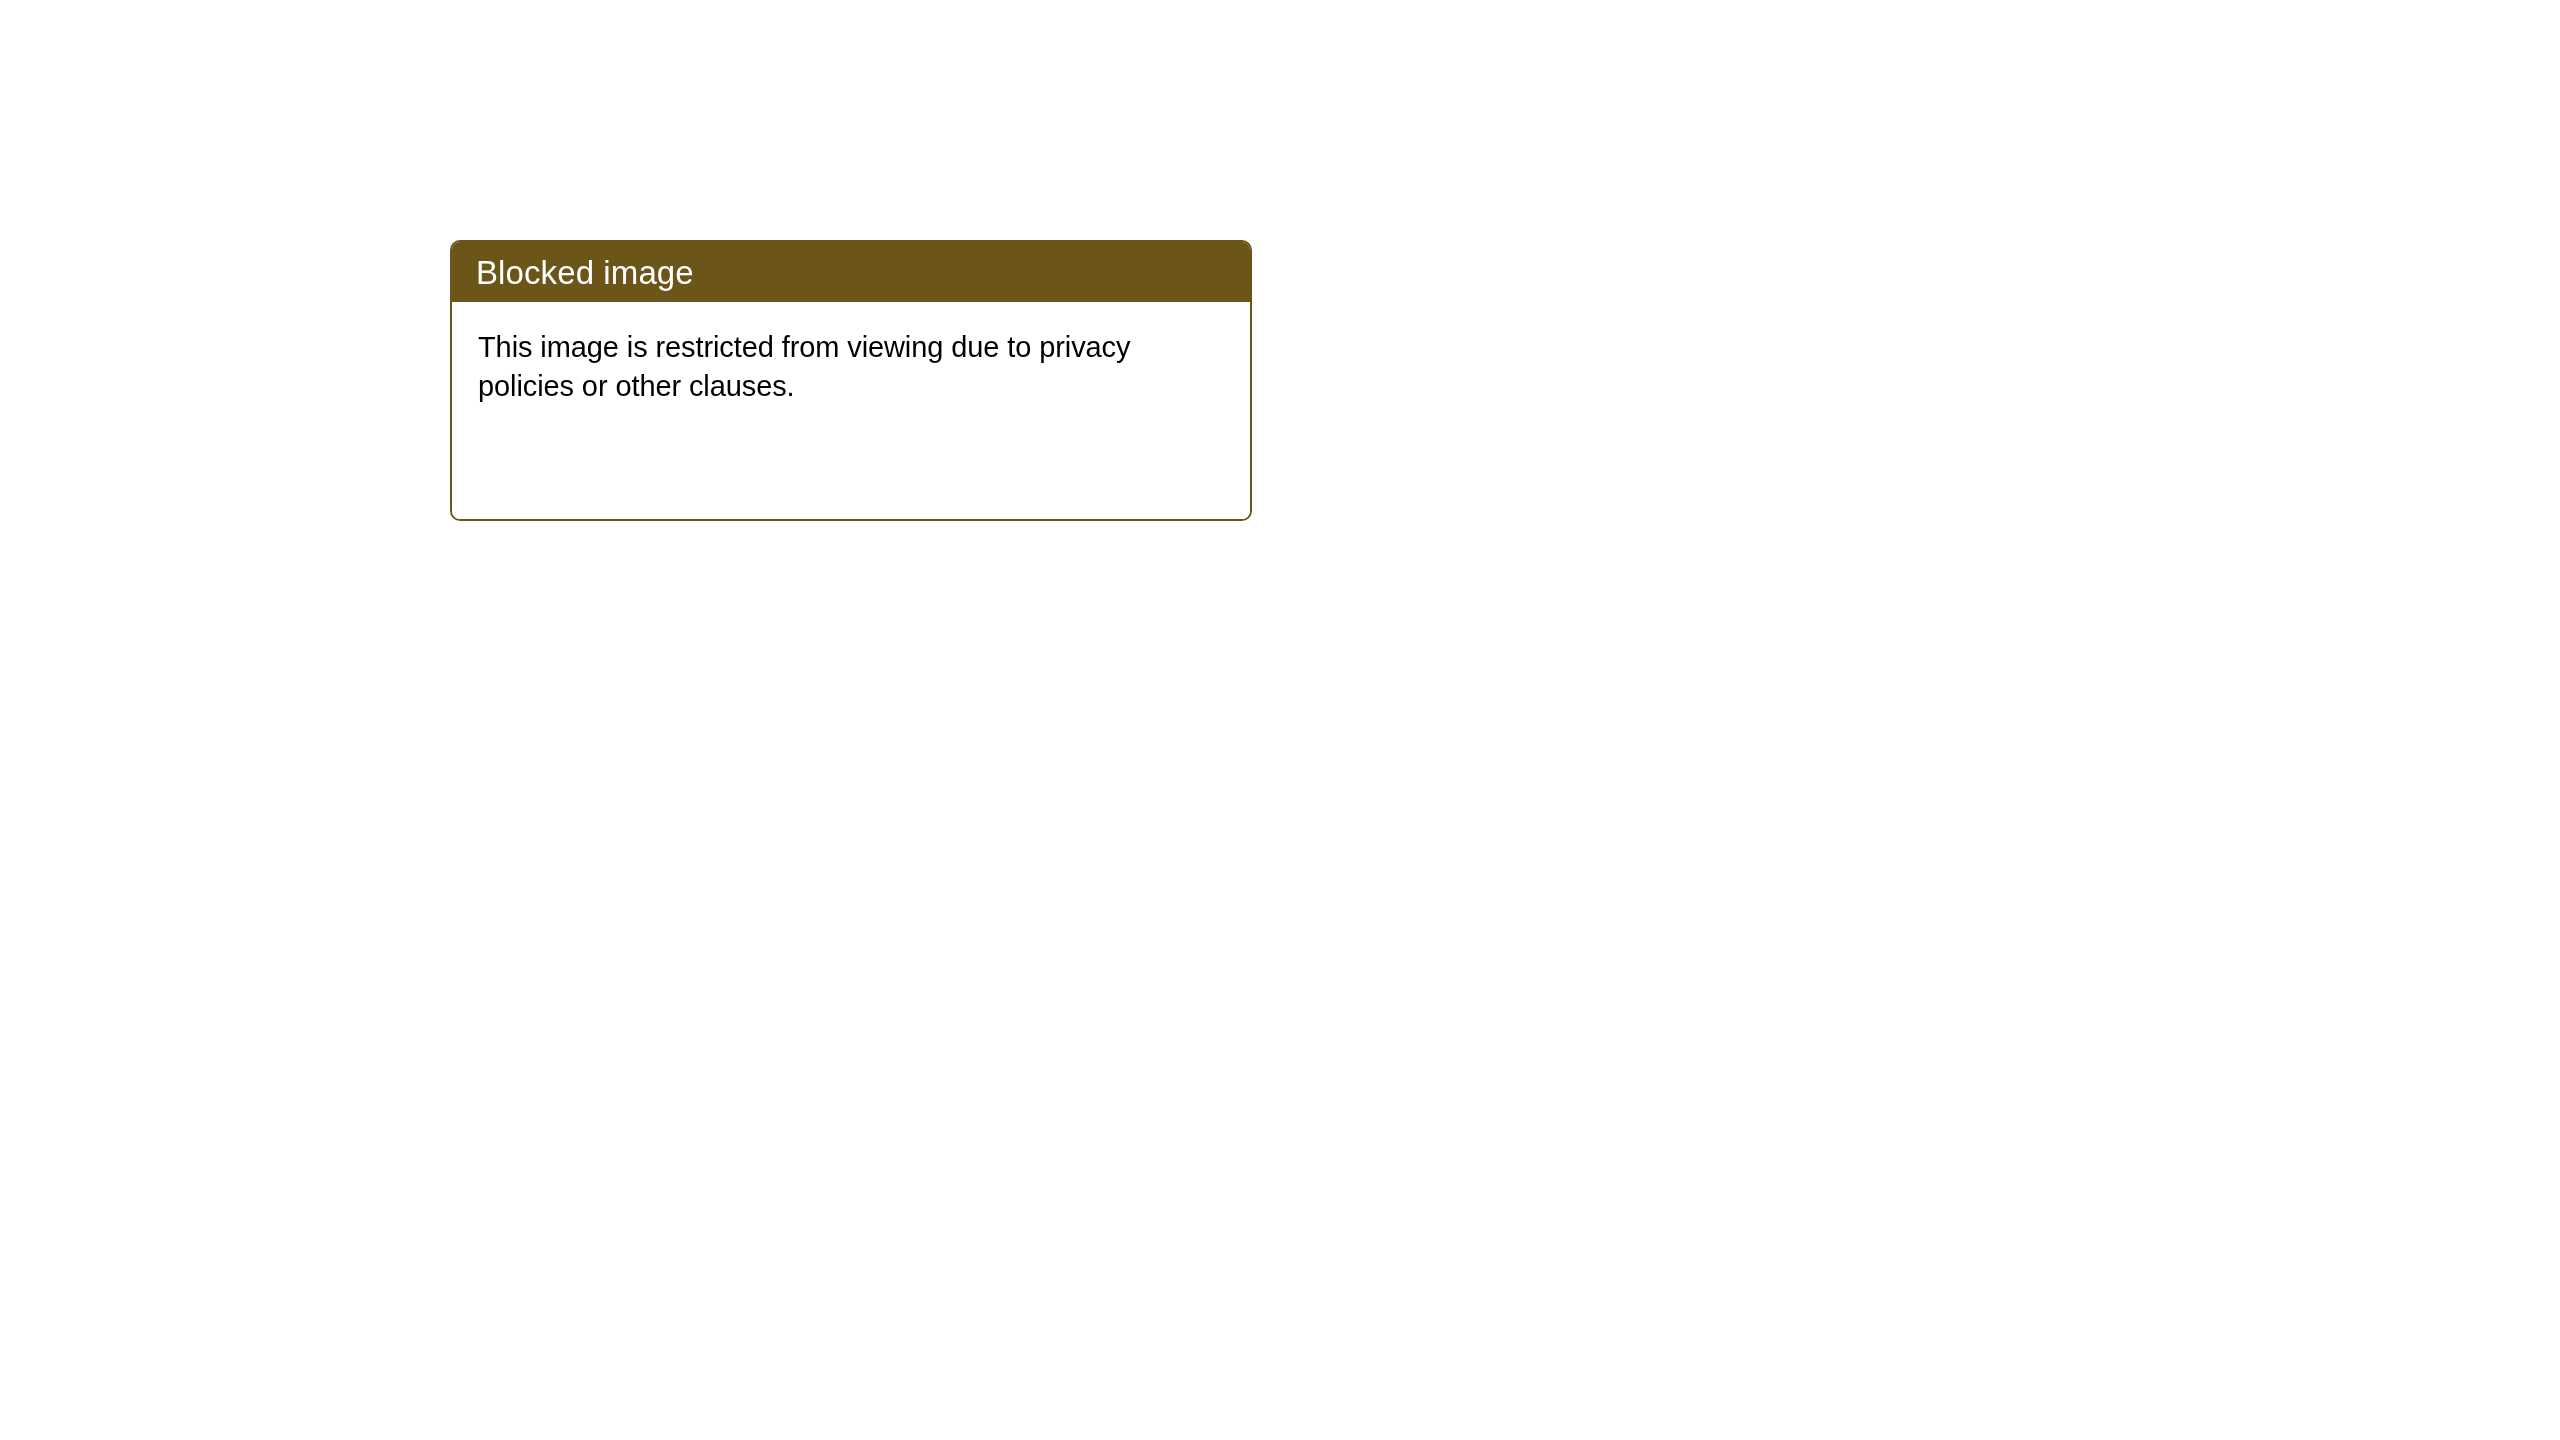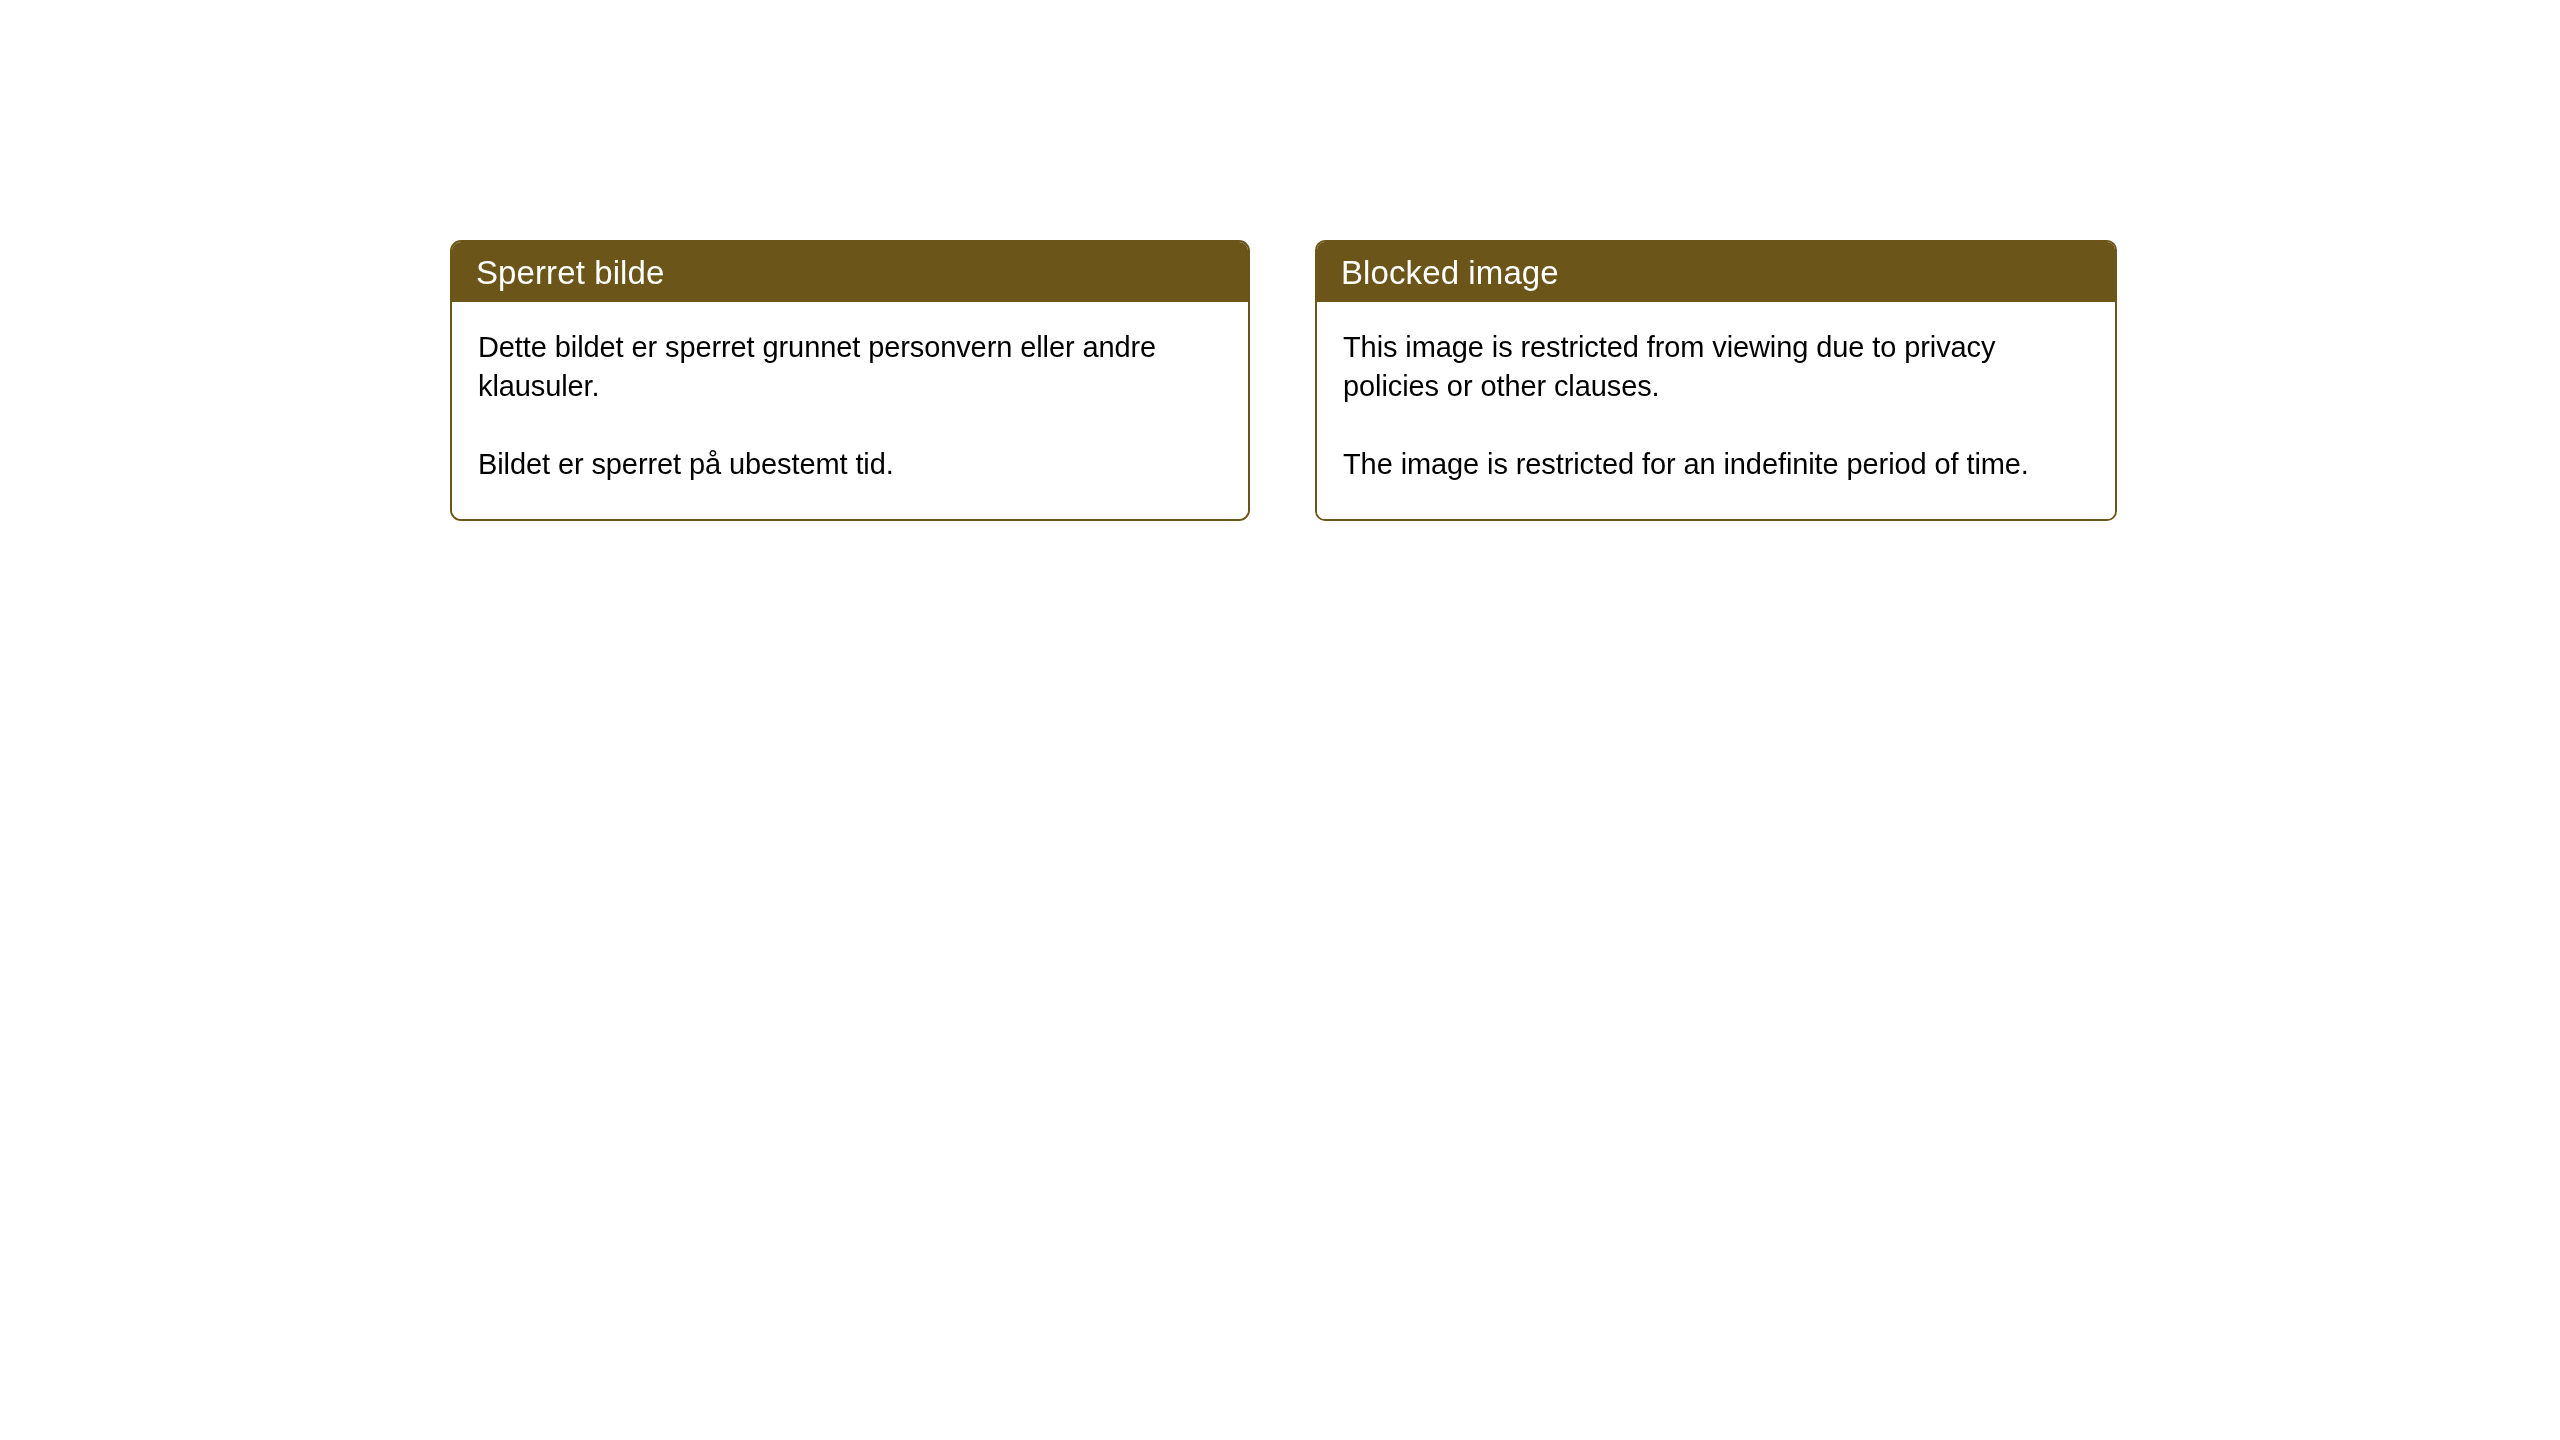--- a/index.html
+++ b/index.html
@@ -78,33 +78,23 @@
 
   .body-paragraph + .body-paragraph {
     margin-top: 40px;
   }
 </style>
 </head>
 <body>
 
 <div id="notice-area">
 
-  <section class="notice-card card-no">
-    <header class="card-header">
-      <h1 class="card-title">Sperret bilde</h1>
-    </header>
-    <div class="card-body">
-      <p class="body-paragraph">Dette bildet er sperret grunnet personvern eller andre klausuler.</p>
-      <p class="body-paragraph">Bildet er sperret på ubestemt tid.</p>
-    </div>
-  </section>
 
   <section class="notice-card card-en">
     <header class="card-header">
       <h1 class="card-title">Blocked image</h1>
     </header>
     <div class="card-body">
       <p class="body-paragraph">This image is restricted from viewing due to privacy policies or other clauses.</p>
-      <p class="body-paragraph">The image is restricted for an indefinite period of time.</p>
     </div>
   </section>
 
 </div>
 
 </body></html>

